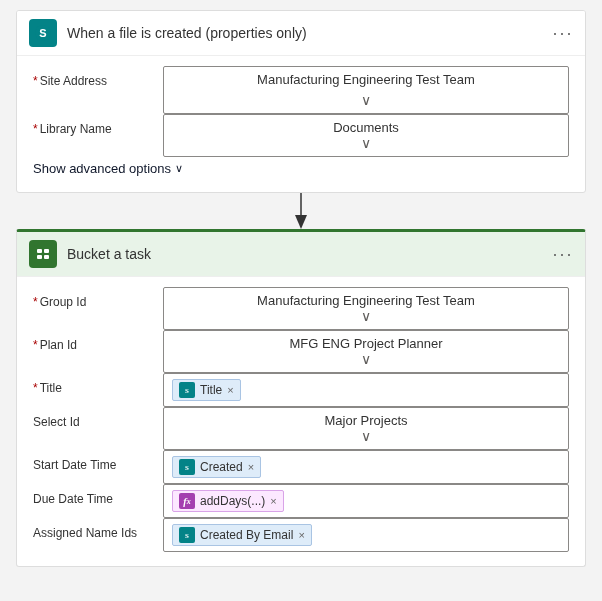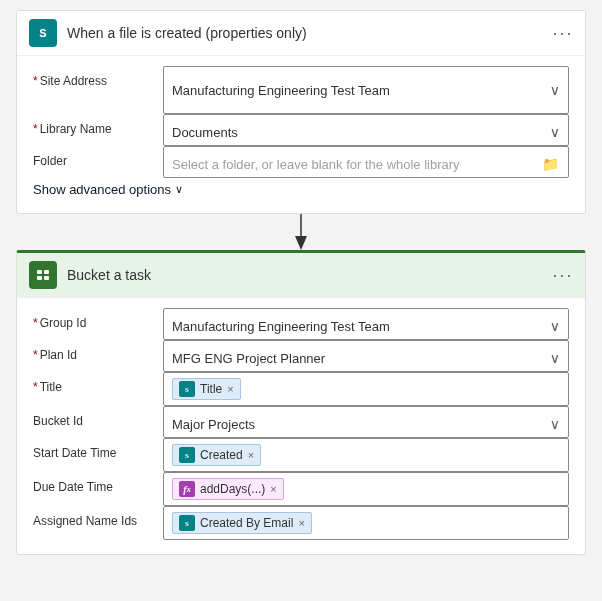--- a/index.html
+++ b/index.html
@@ -96,26 +96,27 @@
     .field-input {
       flex: 1;
       border: 1px solid #8a8886;
       border-radius: 2px;
       padding: 5px 8px;
       font-size: 13px;
       color: #333;
       background: #fff;
       min-height: 32px;
       display: flex;
-      align-items: flex-end;
+      align-items: center;
       position: relative;
     }
 
     .field-input.dropdown {
       justify-content: space-between;
+      flex-direction: column;
     }
 
     .field-input.folder-input {
       justify-content: space-between;
     }
 
     .dropdown-arrow {
       color: #605e5c;
       font-size: 14px;
     }
@@ -239,27 +240,20 @@
       <div class="field-row">
         <div class="field-label">
           <span class="required">*</span>Library Name
         </div>
         <div class="field-input dropdown">
           <span>Documents</span>
           <span class="dropdown-arrow">∨</span>
         </div>
       </div>
 
-      <div class="field-row">
-        <div class="field-label">Folder</div>
-        <div class="field-input folder-input">
-          <span class="field-input-placeholder">Select a folder, or leave blank for the whole library</span>
-          <span class="folder-icon">📁</span>
-        </div>
-      </div>
 
       <div class="show-advanced">
         <span>Show advanced options</span>
         <span style="font-size:11px;">∨</span>
       </div>
 
     </div>
   </div>
 
   <div class="arrow-connector">
@@ -319,21 +313,21 @@
                   <text x="5" y="8" text-anchor="middle" font-size="7" font-weight="bold" fill="white" font-family="Segoe UI">S</text>
                 </svg>
             </span>
             <span>Title</span>
             <span class="token-close">×</span>
           </span>
         </div>
       </div>
 
       <div class="field-row">
-        <div class="field-label">Bucket Id</div>
+        <div class="field-label">Select Id</div>
         <div class="field-input dropdown">
           <span>Major Projects</span>
           <span class="dropdown-arrow">∨</span>
         </div>
       </div>
 
       <div class="field-row">
         <div class="field-label">Start Date Time</div>
         <div class="field-input">
           <span class="token sharepoint-token">

